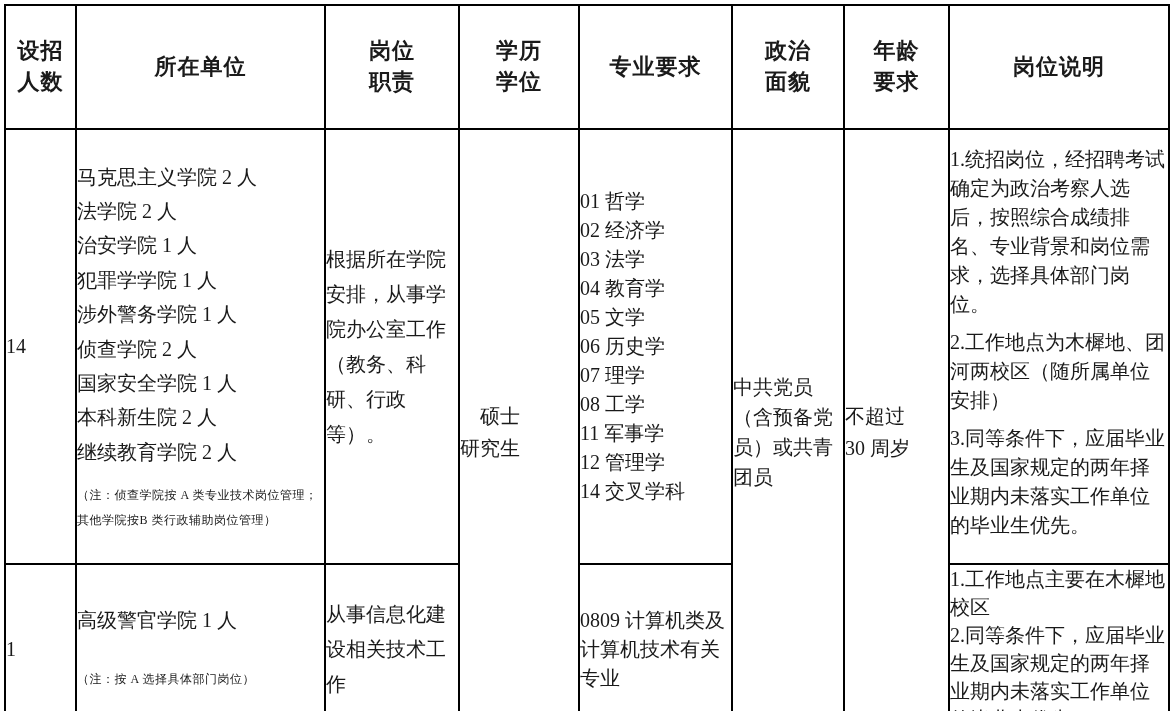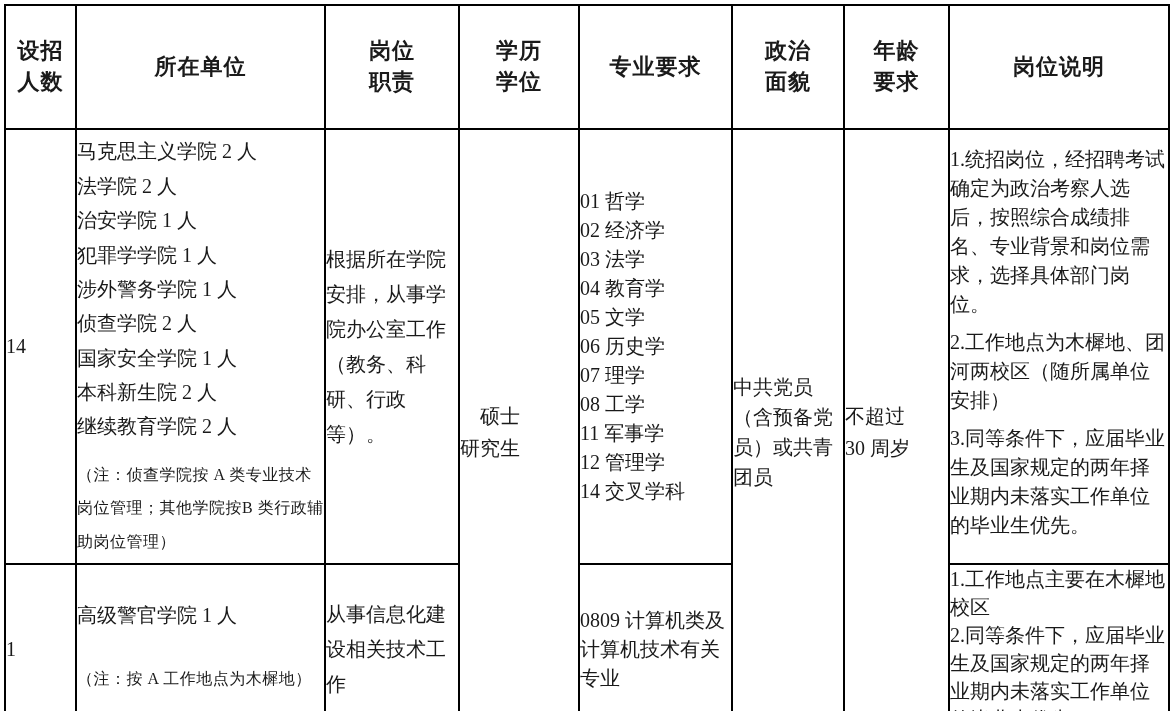--- a/index.html
+++ b/index.html
@@ -34,21 +34,21 @@
     text-align:left;
     margin-left:37px;
   }
   .pre{white-space:pre-line;}
   .v-top{vertical-align:top;}
   .v-mid{vertical-align:middle;}
   .t-center{text-align:center;}
   .cell-count{font-size:21px;}
   .cell-units{padding:8px 10px 6px 18px;}
   .units-list{line-height:1.72;}
-  .unit-note{font-size:16px;line-height:2.1;margin-top:14px;letter-spacing:0.5px;}
+  .unit-note{font-size:12px;line-height:2.1;margin-top:14px;letter-spacing:0.5px;}
   .unit-note.wide{line-height:2.6;margin-top:26px;}
   .cell-units-r2{padding:14px 10px 6px 18px;}
   .cell-duties{padding:4px 18px 4px 9px;line-height:1.75;}
   .cell-duties-r2{padding:4px 16px 4px 9px;line-height:1.75;}
   .cell-degree{text-align:center;}
   .degree-block{display:inline-block;text-align:right;line-height:1.6;}
   .cell-majors{padding:4px 8px 4px 12px;line-height:1.45;}
   .cell-political{padding:4px 12px 4px 10px;line-height:1.5;}
   .cell-age{padding:4px 8px 4px 13px;line-height:1.6;}
   .cell-desc{padding:7px 6px 2px 10px;}
@@ -132,21 +132,21 @@
         <td class="v-top cell-desc">
           <p>1.统招岗位，经招聘考试确定为政治考察人选后，按照综合成绩排名、专业背景和岗位需求，选择具体部门岗位。</p>
           <p>2.工作地点为木樨地、团河两校区（随所属单位安排）</p>
           <p>3.同等条件下，应届毕业生及国家规定的两年择业期内未落实工作单位的毕业生优先。</p>
         </td>
       </tr>
       <tr style="height:162px;">
         <td class="v-mid t-center cell-count">1</td>
         <td class="v-top cell-units-r2">
           <div class="units-list">高级警官学院 1 人</div>
-          <div class="unit-note wide">（注：按 A 工作地点为木樨地）</div>
+          <div class="unit-note wide">（注：按 A 选择具体部门岗位）</div>
         </td>
         <td class="v-mid cell-duties-r2">
           <div>从事信息化建设相关技术工作</div>
         </td>
         <td class="v-mid cell-majors">
           <div>0809 计算机类及计算机技术有关专业</div>
         </td>
         <td class="v-top cell-desc tight">
           <p>1.工作地点主要在木樨地校区</p>
           <p>2.同等条件下，应届毕业生及国家规定的两年择业期内未落实工作单位的毕业生优先。</p>

